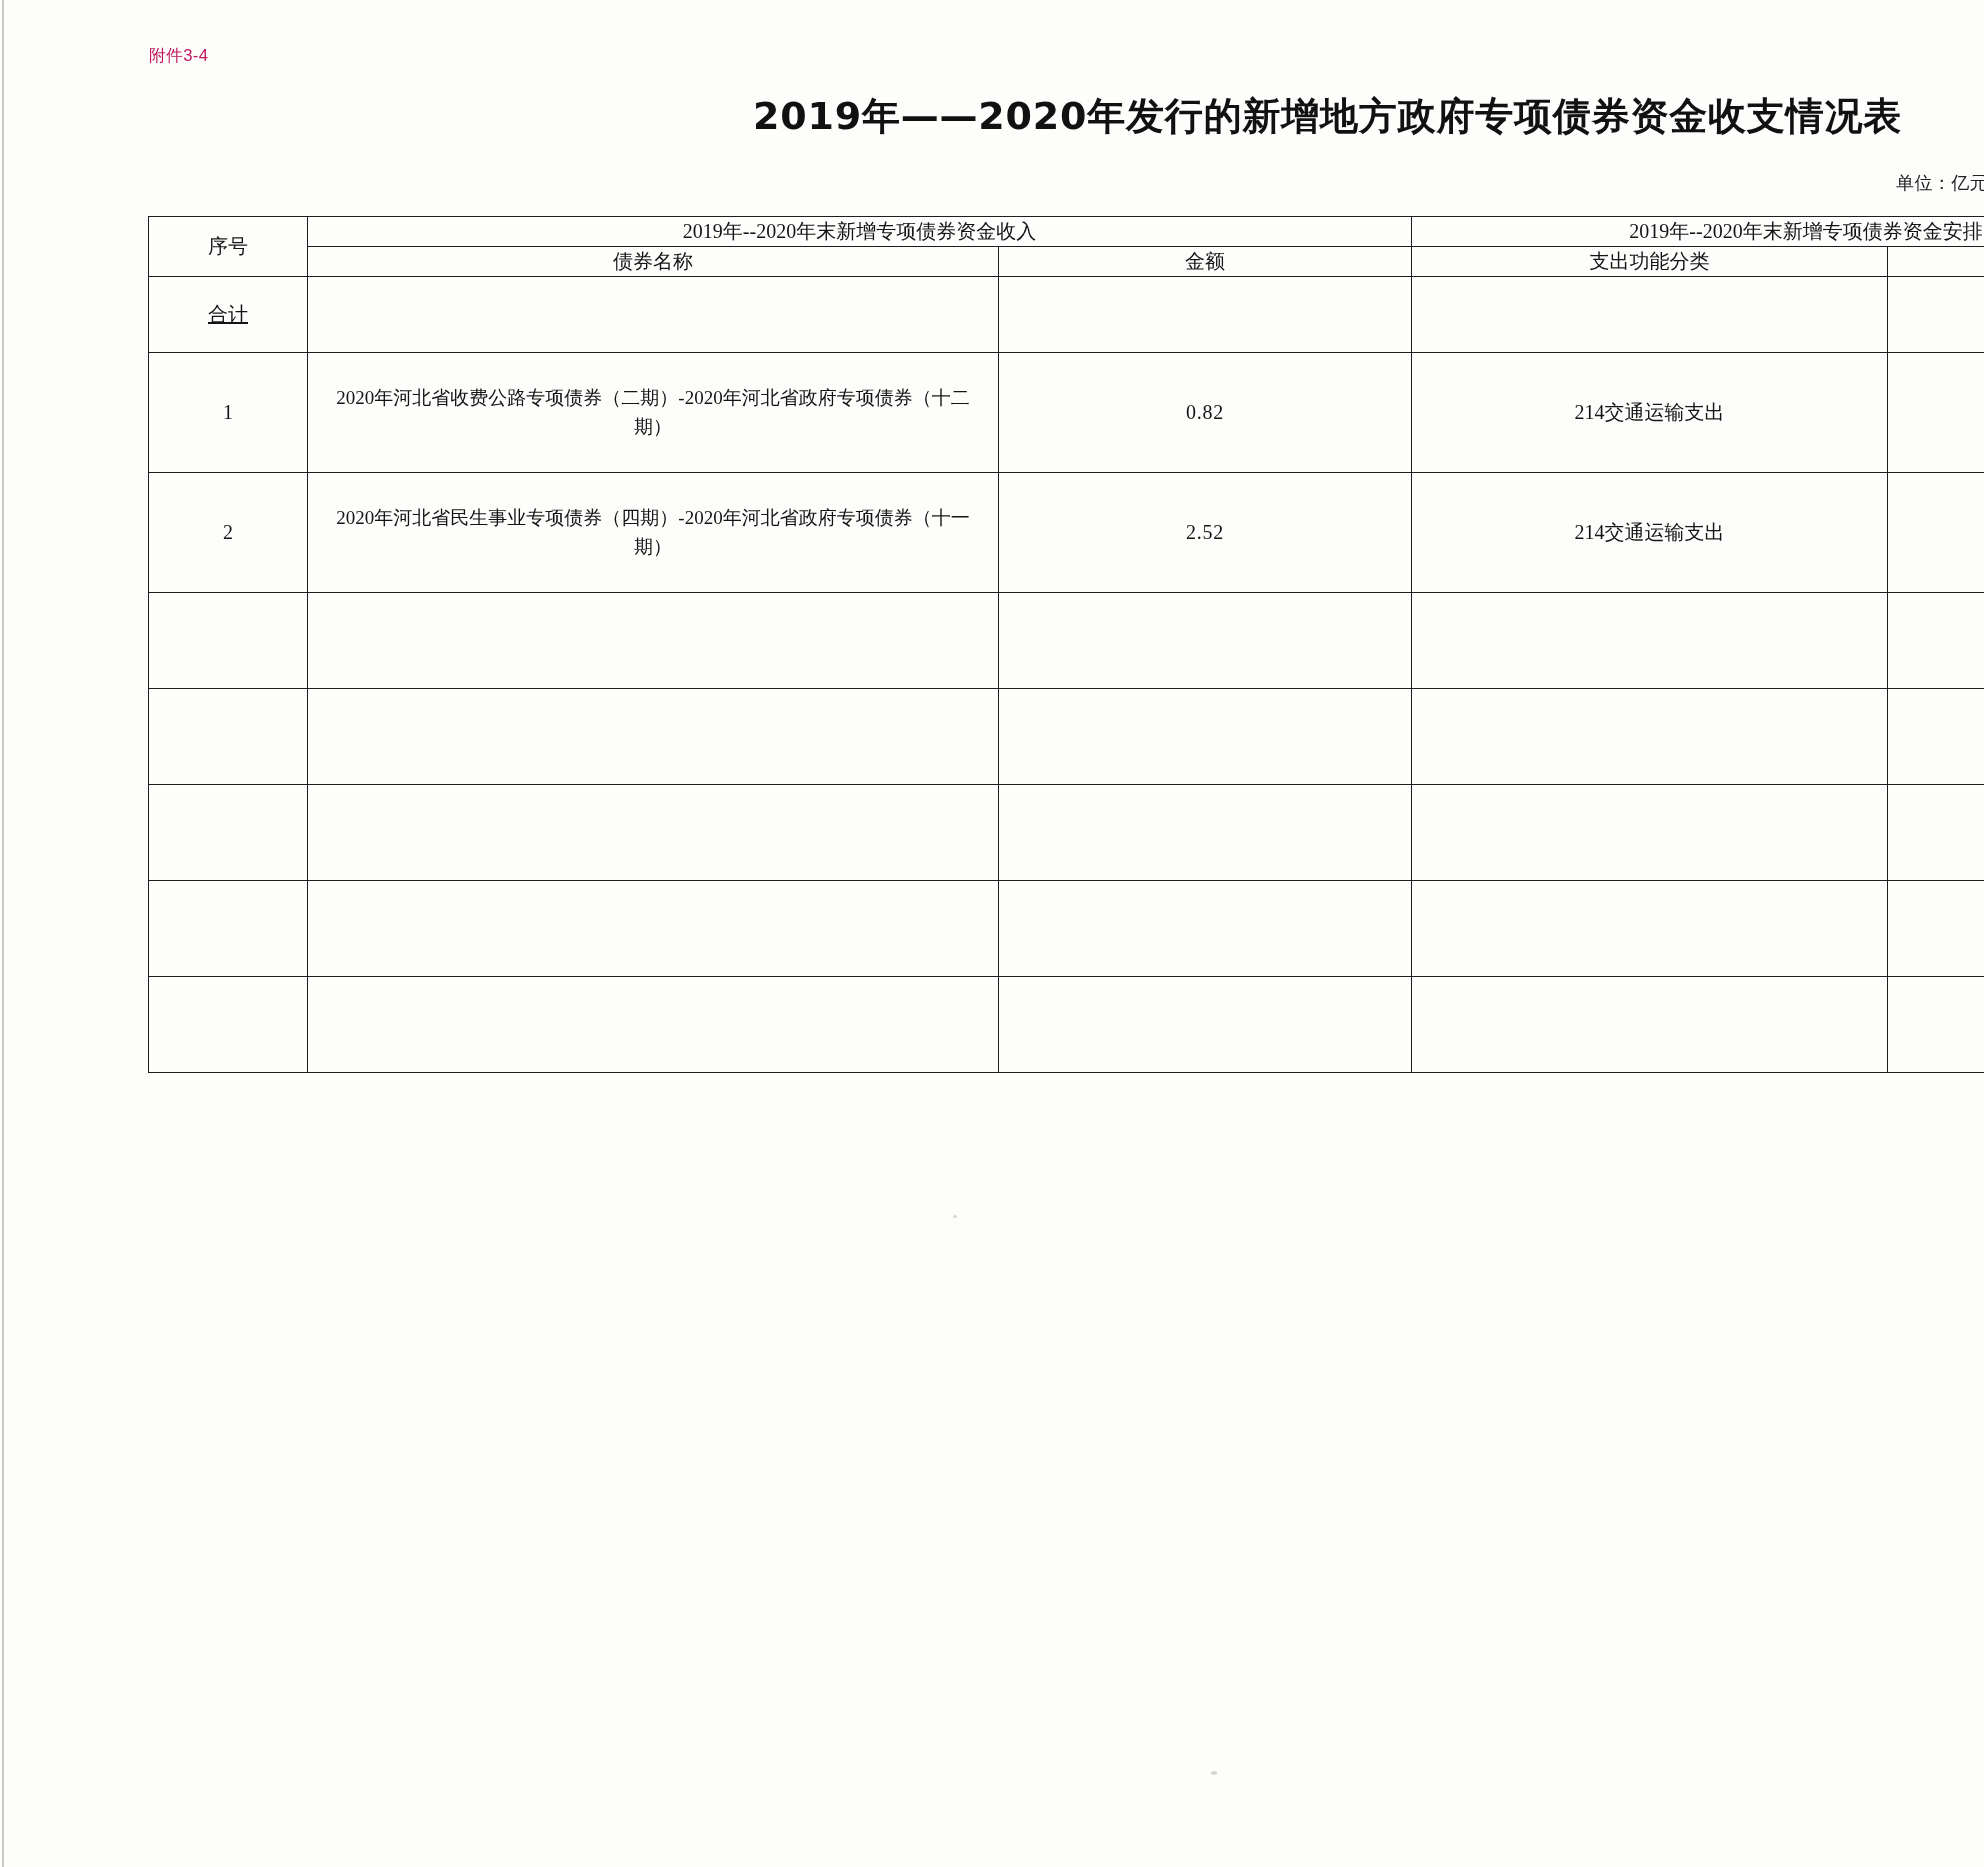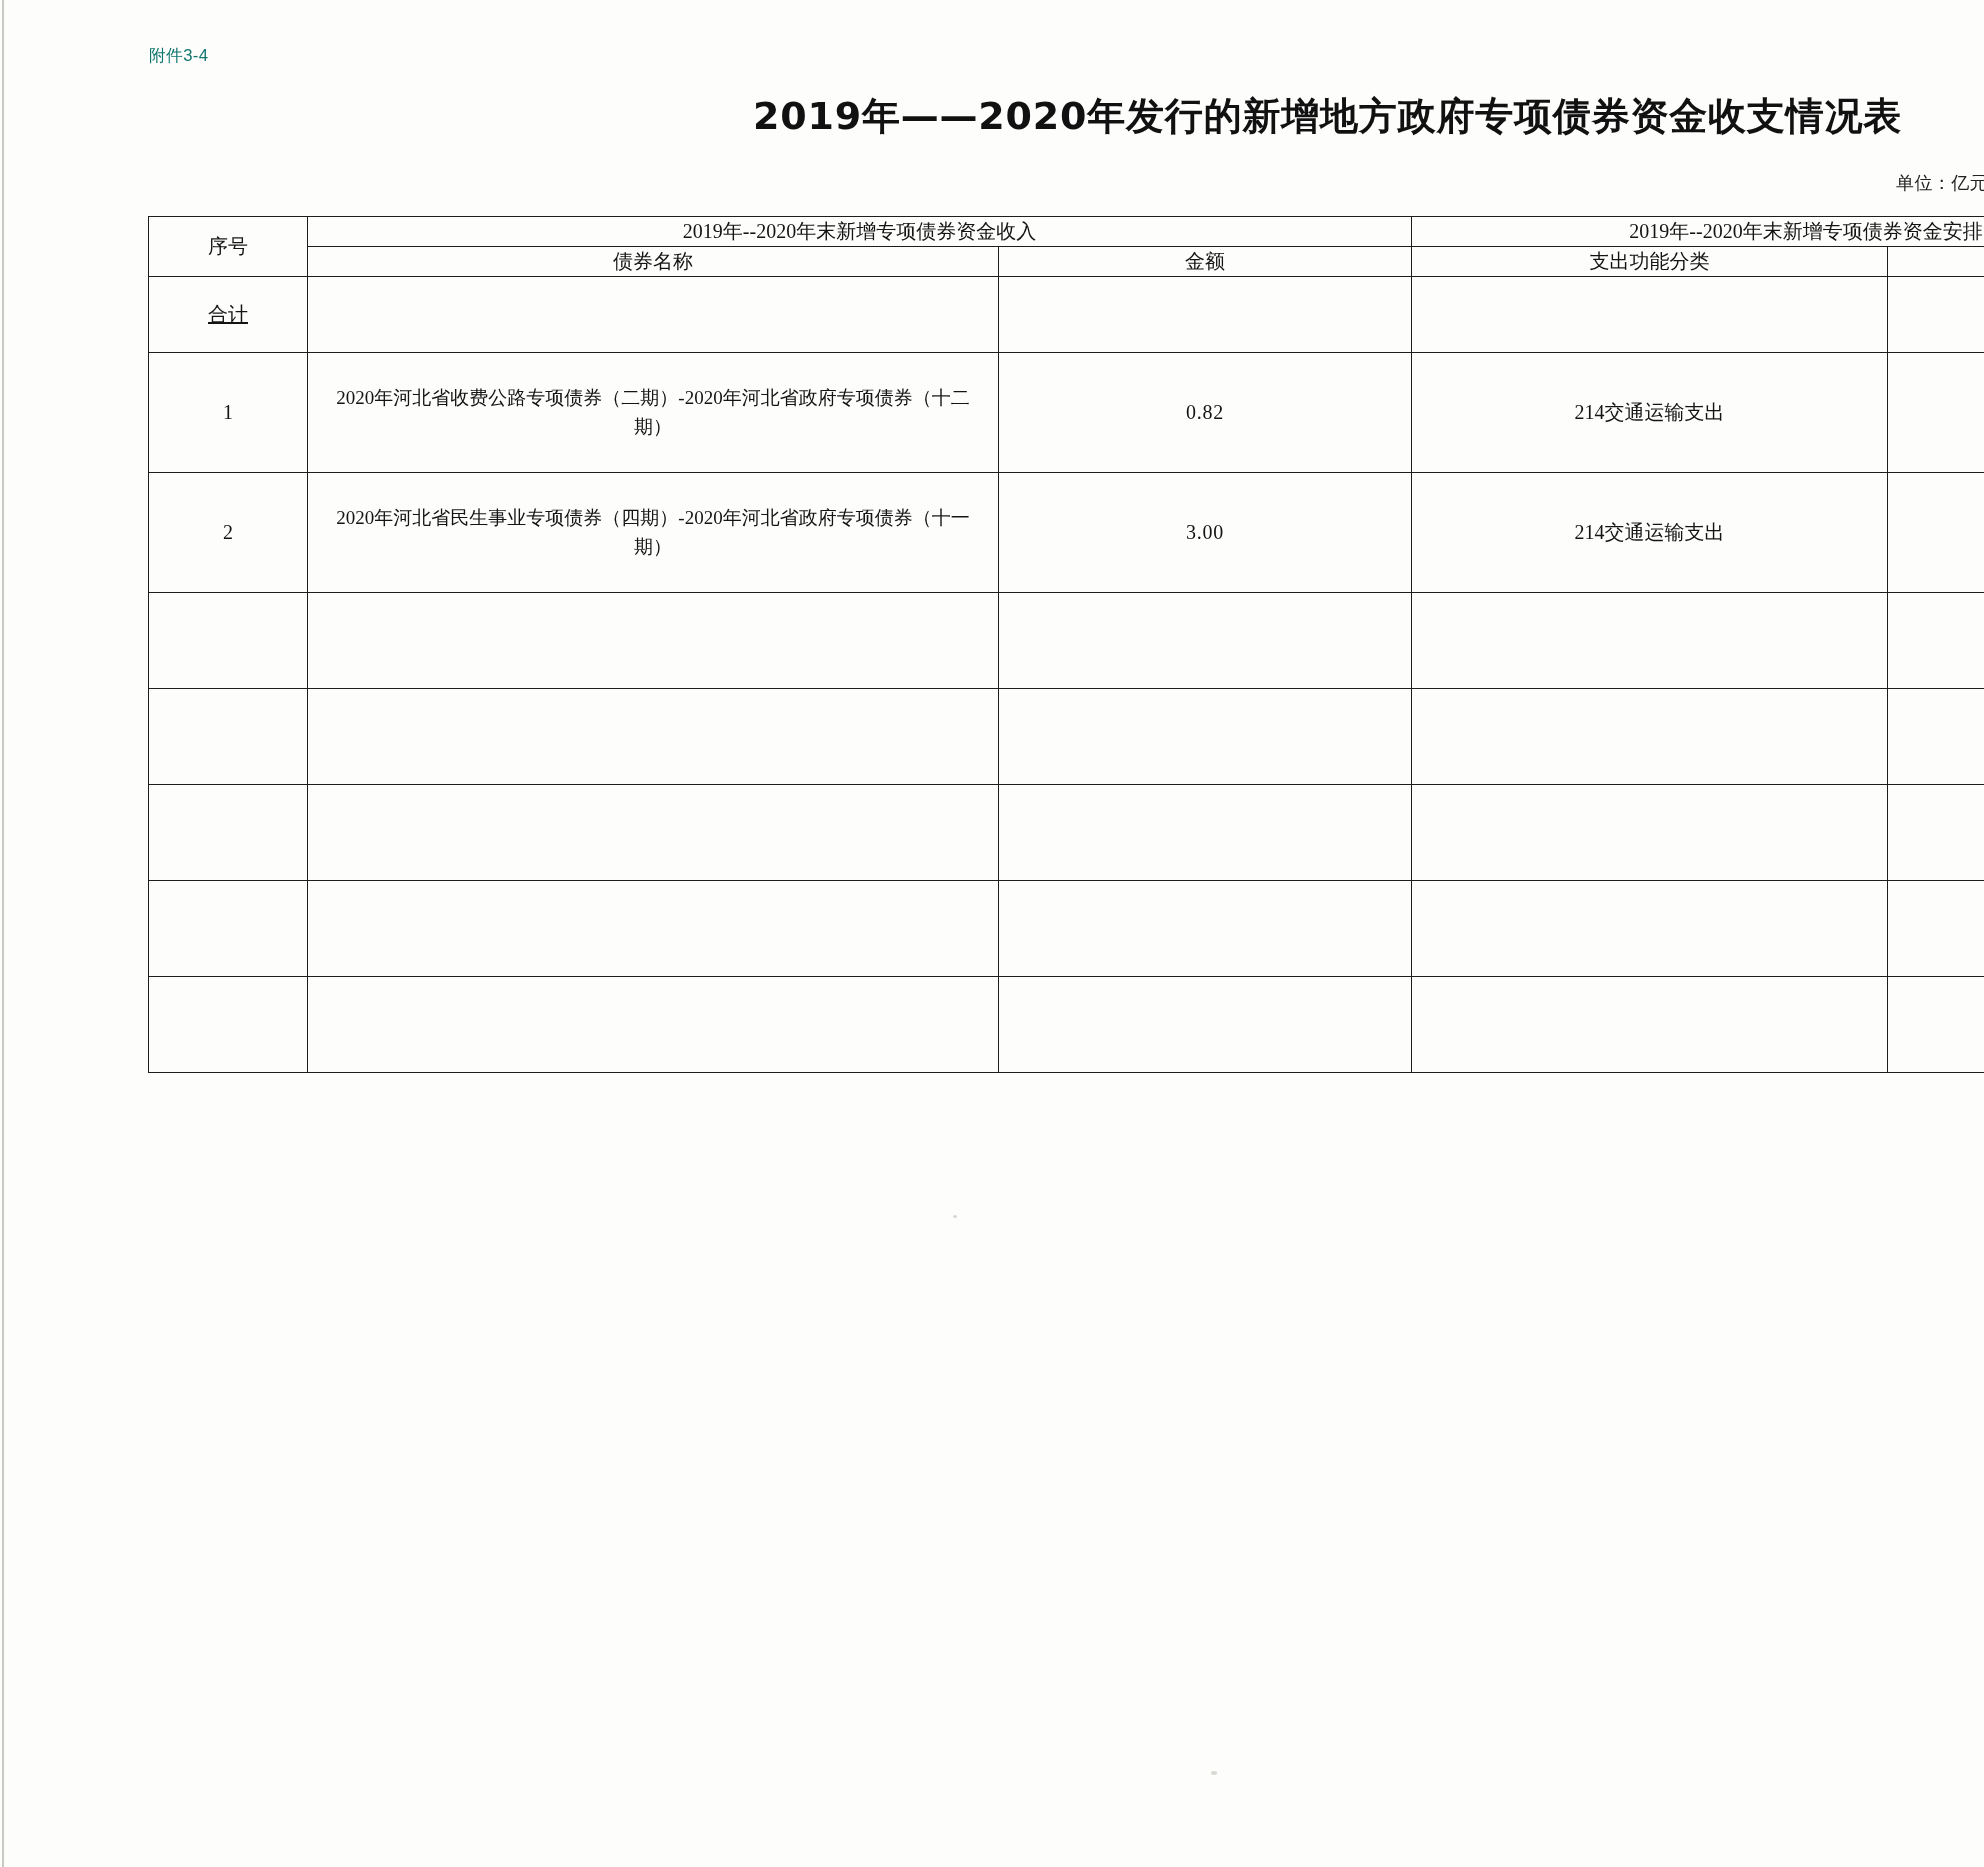--- a/index.html
+++ b/index.html
@@ -25,21 +25,21 @@
     background: #c9c9c4;
   }
 
   .attachment-no {
     position: absolute;
     left: 149px;
     top: 44px;
     font-family: "Liberation Sans", "DejaVu Sans", sans-serif;
     font-size: 16.7px;
     letter-spacing: 0.4px;
-    color: #0f766e;
+    color: #be185d;
   }
 
   .doc-title {
     position: absolute;
     left: 0;
     top: 91px;
     width: 2655px;
     text-align: center;
     font-family: "DejaVu Sans", "Liberation Sans", sans-serif;
     font-weight: bold;
@@ -163,21 +163,21 @@
           <td class="num">0.82</td>
           <td>214交通运输支出</td>
           <td class="num">1.20</td>
         </tr>
 
         <tr class="r-data">
           <td>2</td>
           <td>
               <span class="bond-name">2020年河北省民生事业专项债券（四期）-2020年河北省政府专项债券（十一期）</span>
             </td>
-          <td class="num">3.00</td>
+          <td class="num">2.52</td>
           <td>214交通运输支出</td>
           <td class="num">1.17</td>
         </tr>
 
         <tr class="r-empty">
           <td></td>
           <td></td>
           <td></td>
           <td></td>
           <td></td>

